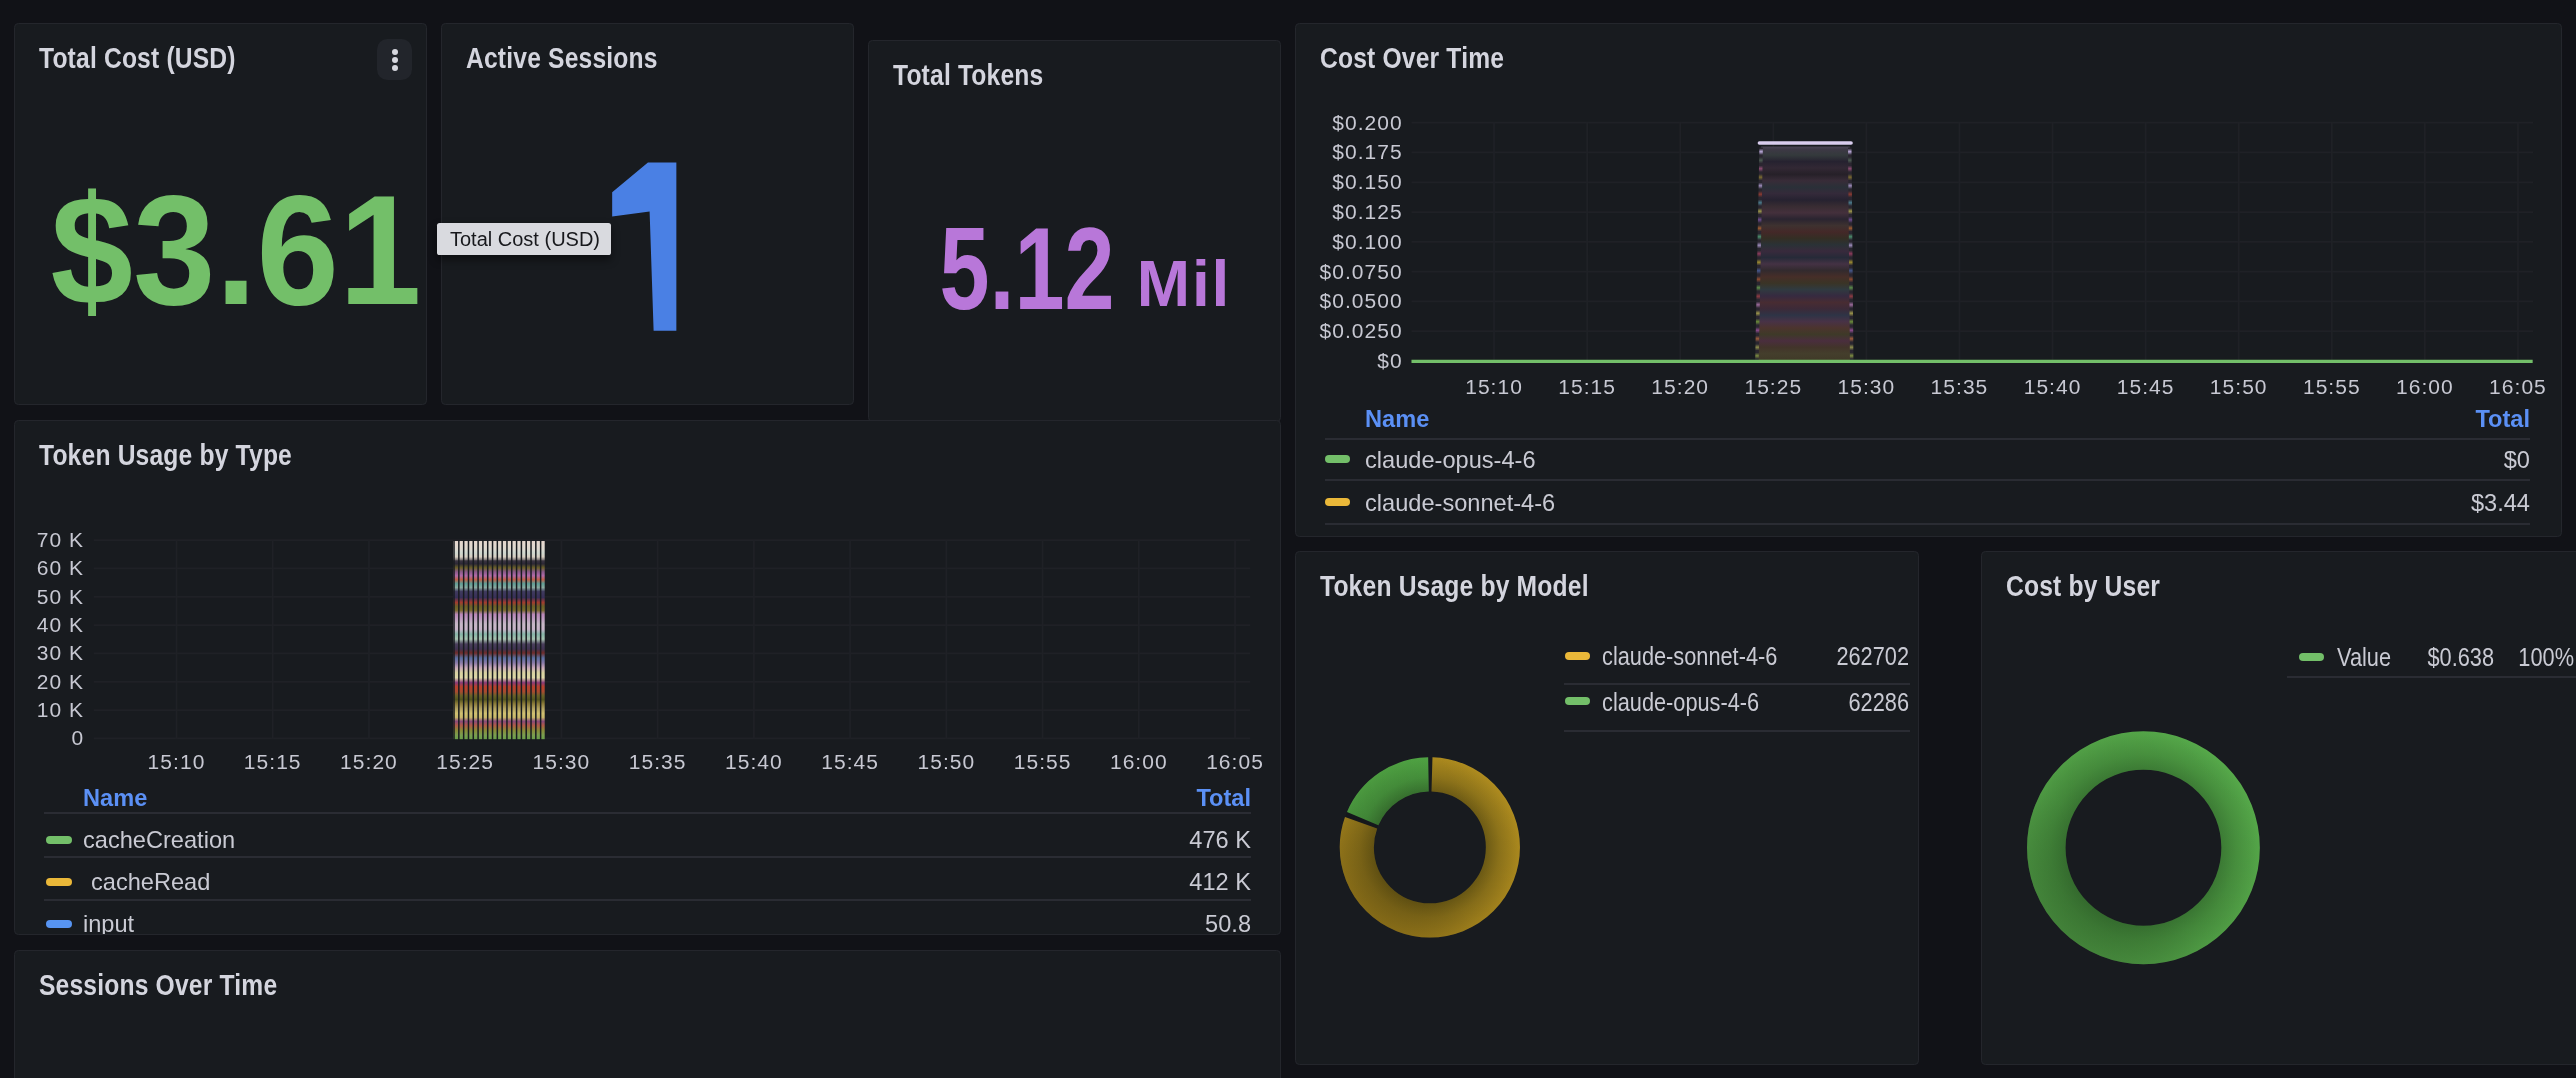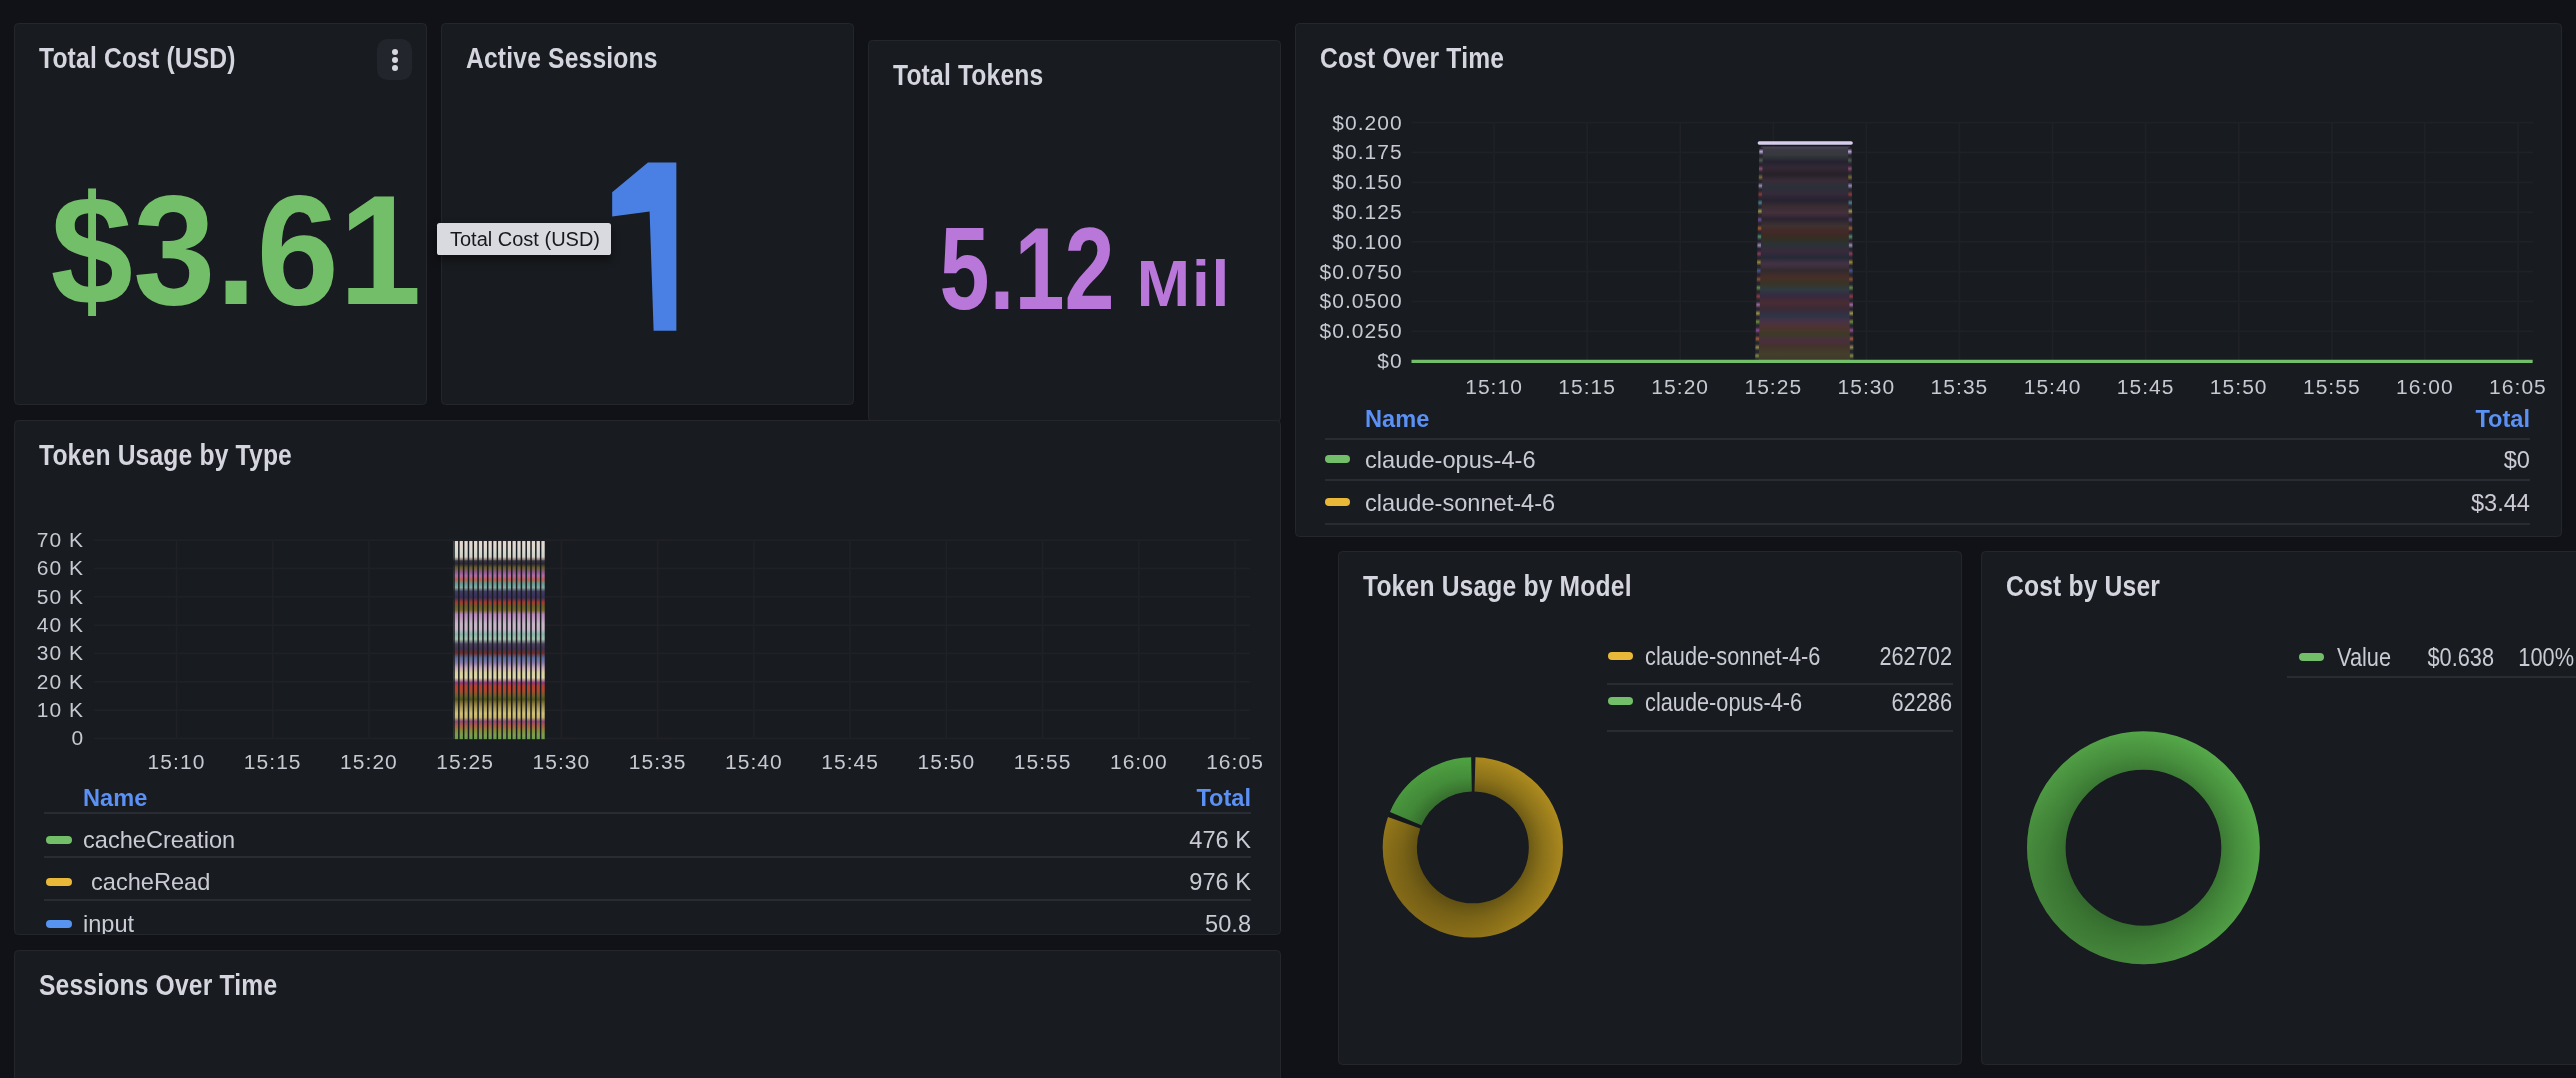--- a/index.html
+++ b/index.html
@@ -344,33 +344,33 @@
   </svg>
   <div class="lg-hdr" style="left:68px; top:364px;">Name</div>
   <div class="lg-hdr" style="right:29px; top:364px;">Total</div>
   <div class="lg-sep" style="left:29px; right:29px; top:391px;"></div>
   <div class="lg-sw" style="left:31px; top:415px; width:26px; background:#73BF69;"></div>
   <div class="lg-txt" style="left:68px; top:406px;">cacheCreation</div>
   <div class="lg-txt" style="right:29px; top:406px;">476 K</div>
   <div class="lg-sep" style="left:29px; right:29px; top:435px;"></div>
   <div class="lg-sw" style="left:31px; top:457px; width:26px; background:#EAB839;"></div>
   <div class="lg-txt" style="left:76px; top:448px;">cacheRead</div>
-  <div class="lg-txt" style="right:29px; top:448px;">976 K</div>
+  <div class="lg-txt" style="right:29px; top:448px;">412 K</div>
   <div class="lg-sep" style="left:29px; right:29px; top:478px;"></div>
   <div class="lg-sw" style="left:31px; top:499px; width:26px; background:#5794F2;"></div>
   <div class="lg-txt" style="left:68px; top:490px;">input</div>
   <div class="lg-txt" style="right:29px; top:490px;">50.8</div>
 
 </div>
 
 <div class="panel" style="left:14px; top:950px; width:1267px; height:350px;">
   <div class="ptitle">Sessions Over Time</div>
 </div>
 
-<div class="panel" style="left:1295px; top:551px; width:624px; height:514px;margin-left:43px;">
+<div class="panel" style="left:1295px; top:551px; width:624px; height:514px;">
   <div class="ptitle">Token Usage by Model</div>
 <svg width="622" height="512" viewBox="0 0 711 585">
 <defs>
 <radialGradient id="yg" gradientUnits="userSpaceOnUse" cx="153.0" cy="337.5" r="103">
 <stop offset="0.60" stop-color="#6E5C15"></stop>
           <stop offset="0.78" stop-color="#92771B"></stop>
           <stop offset="1" stop-color="#B08D1F"></stop>
 </radialGradient>
 <radialGradient id="gg" gradientUnits="userSpaceOnUse" cx="153.0" cy="337.5" r="103">
 <stop offset="0.60" stop-color="#397430"></stop>

